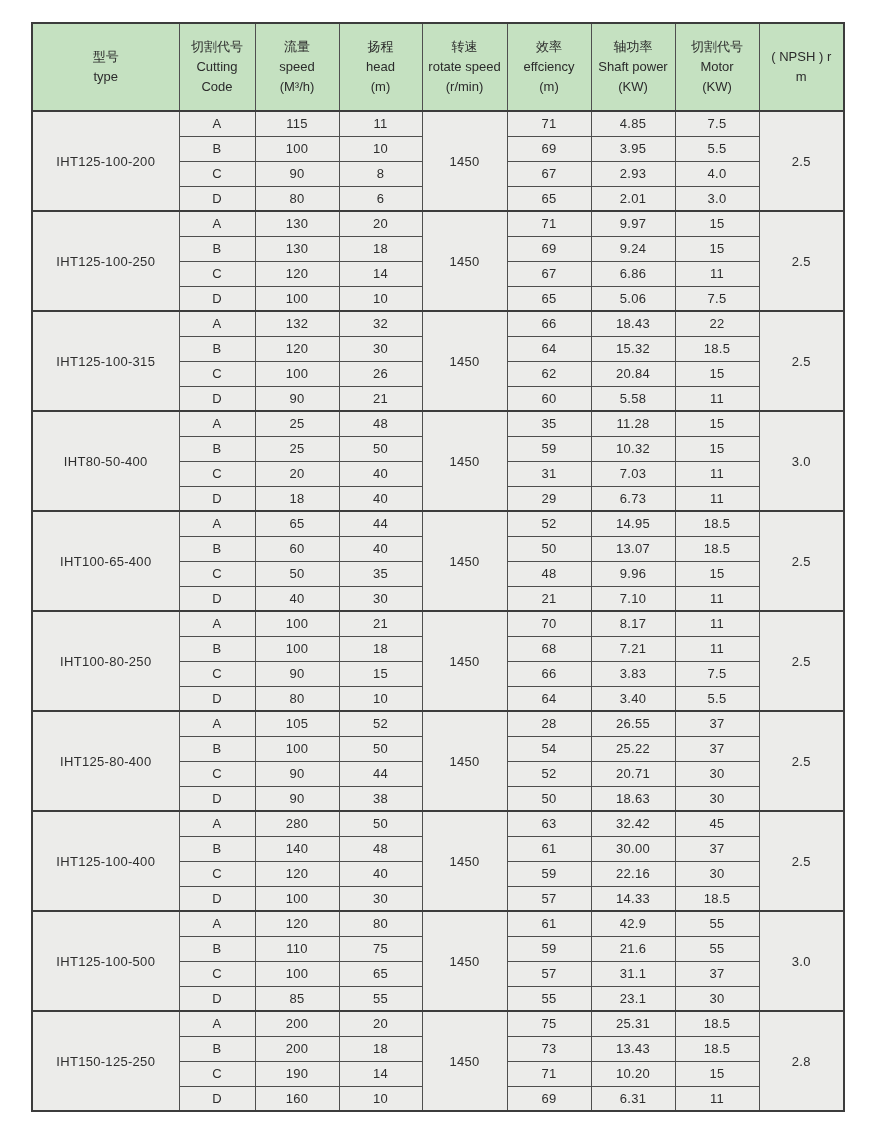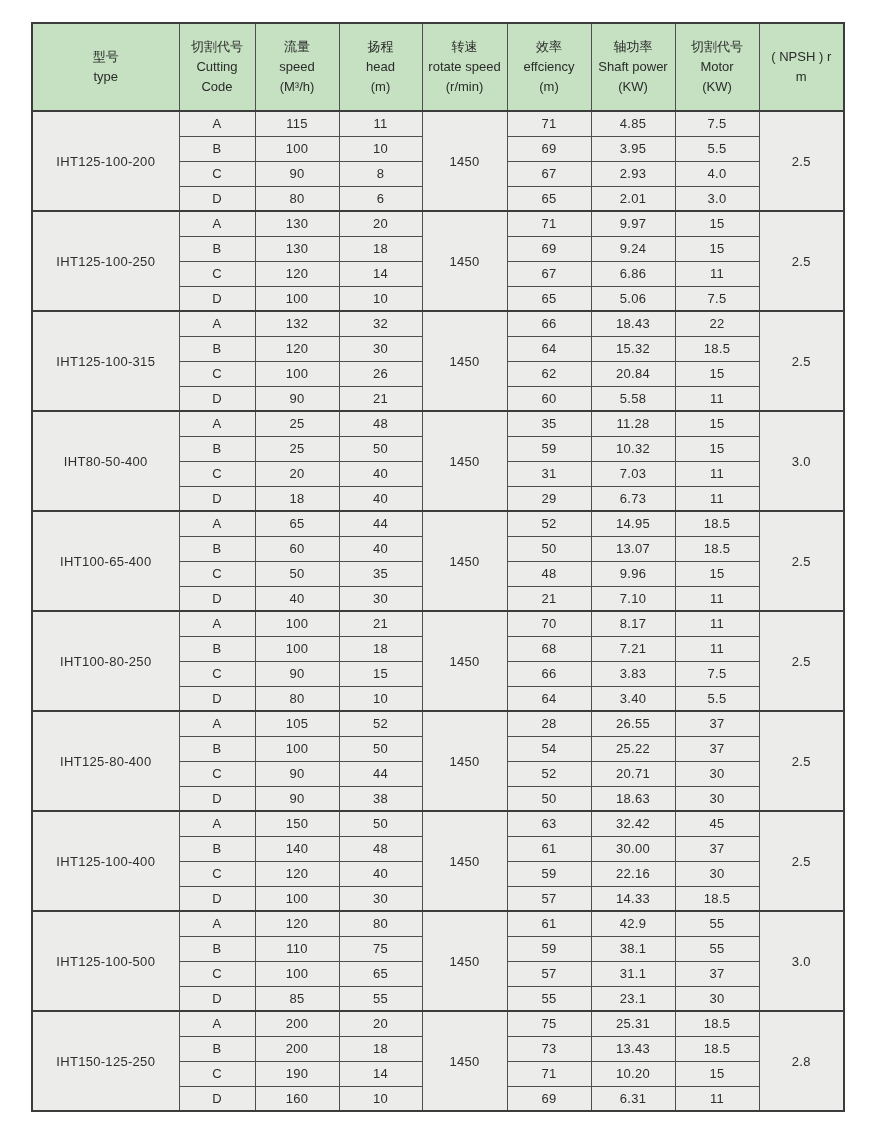--- a/index.html
+++ b/index.html
@@ -344,21 +344,21 @@
           <td>D</td>
           <td>90</td>
           <td>38</td>
           <td>50</td>
           <td>18.63</td>
           <td>30</td>
         </tr>
         <tr class="group-start">
           <td class="type-cell" rowspan="4">IHT125-100-400</td>
           <td>A</td>
-          <td>150</td>
+          <td>280</td>
           <td>50</td>
           <td rowspan="4">1450</td>
           <td>63</td>
           <td>32.42</td>
           <td>45</td>
           <td rowspan="4">2.5</td>
         </tr>
         <tr>
           <td>B</td>
           <td>140</td>
@@ -392,21 +392,21 @@
           <td>61</td>
           <td>42.9</td>
           <td>55</td>
           <td rowspan="4">3.0</td>
         </tr>
         <tr>
           <td>B</td>
           <td>110</td>
           <td>75</td>
           <td>59</td>
-          <td>38.1</td>
+          <td>21.6</td>
           <td>55</td>
         </tr>
         <tr>
           <td>C</td>
           <td>100</td>
           <td>65</td>
           <td>57</td>
           <td>31.1</td>
           <td>37</td>
         </tr>

